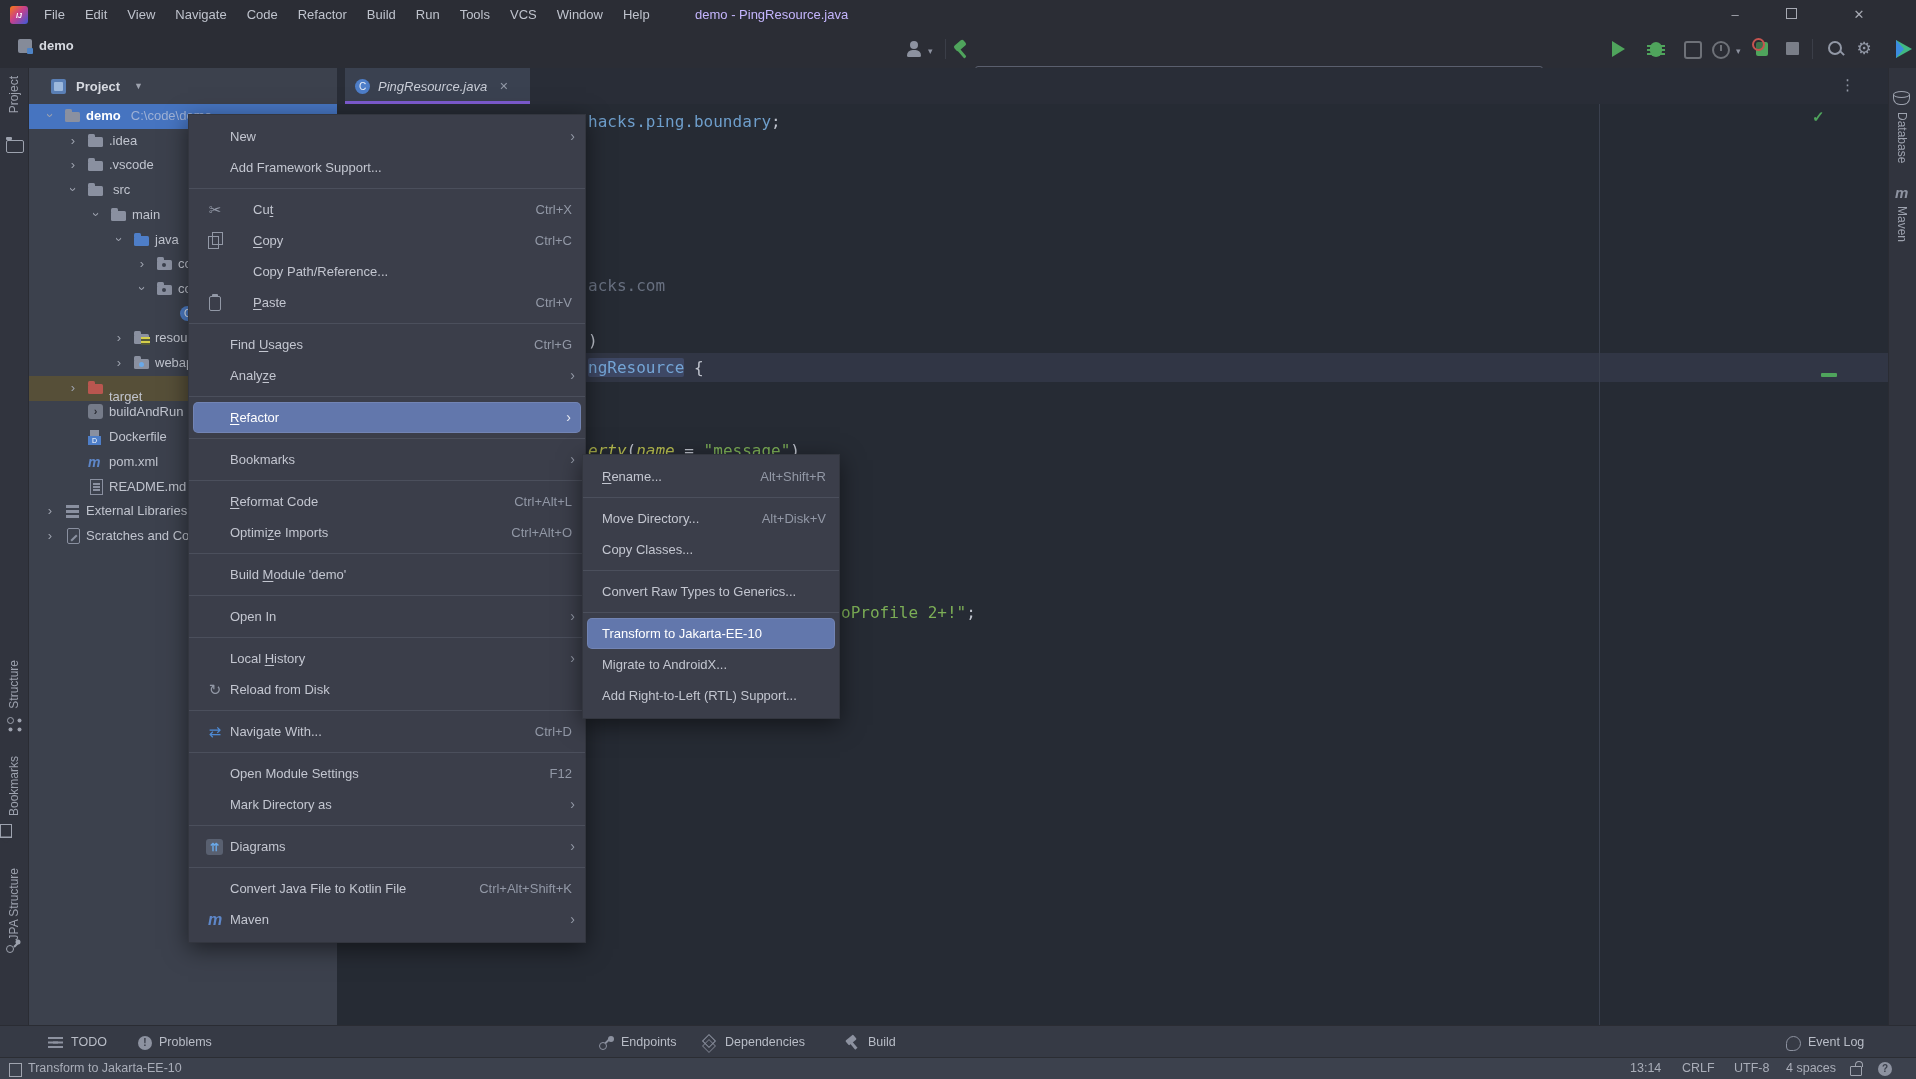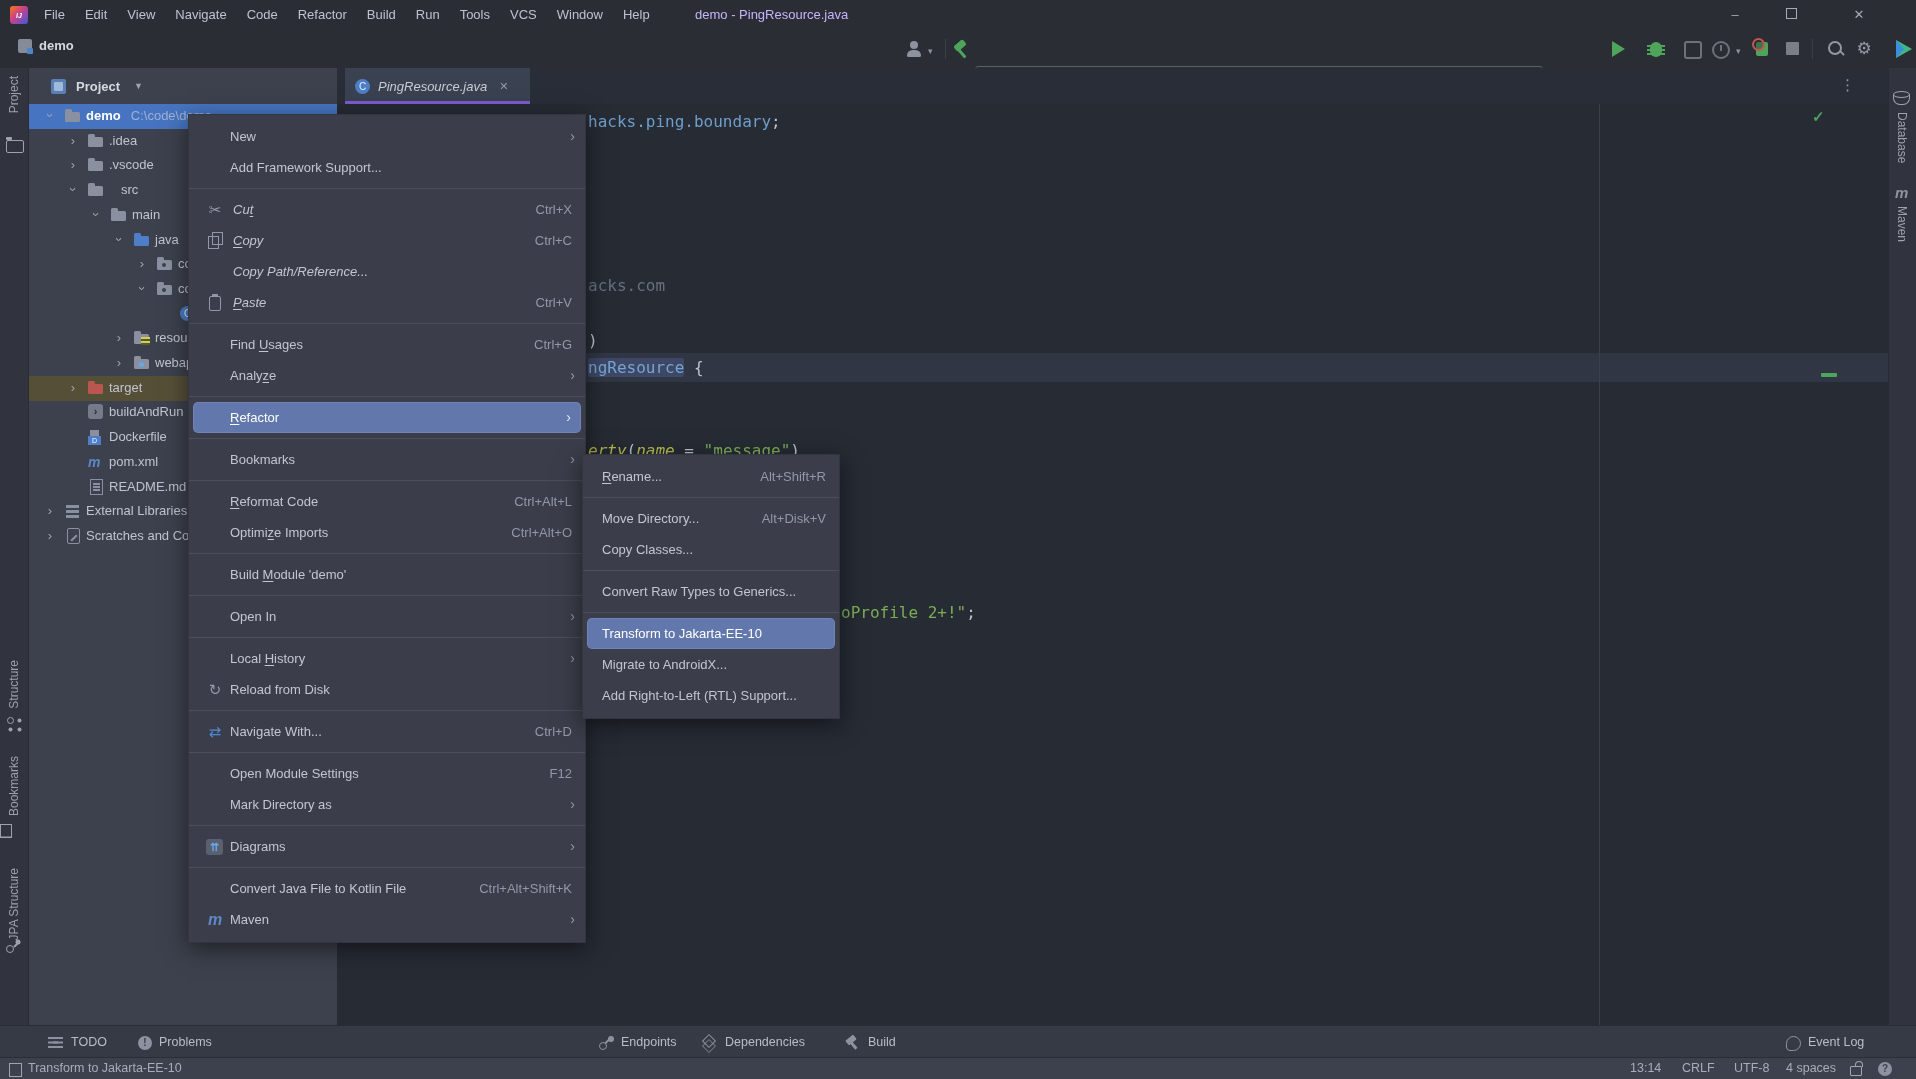--- a/index.html
+++ b/index.html
@@ -125,21 +125,21 @@
   #insp-ok{position:absolute;left:1812px;top:108px;color:#4FA45C;font-weight:bold;font-size:15px;}
   #mark-green{position:absolute;left:1821px;top:373px;width:16px;height:4px;background:#4FA45C;border-radius:1px;}
 
   
   .menu{position:absolute;background:#3B3E4A;box-shadow:0 6px 22px rgba(0,0,0,.5);padding:6px 0 7px 0;z-index:50;border:1px solid #33363F;box-sizing:border-box;}
   #ctx-menu{left:188px;top:114px;width:398px;}
   #sub-menu{left:582px;top:454px;width:258px;z-index:60;}
   .m-row{position:relative;height:31px;display:flex;align-items:center;}
   .m-label{margin-left:41px;white-space:nowrap;color:#C3C6D0;}
   .m-label u{text-decoration:underline;text-underline-offset:2px;}
-  .m-label.ind2{margin-left:44px;font-style:italic;}
+  .m-label.ind2{margin-left:64px;}
   #sub-menu .m-label{margin-left:19px;}
   .m-sc{margin-left:auto;margin-right:13px;color:#9298A6;white-space:nowrap;}
   .m-arr{position:absolute;right:10px;top:7px;color:#9298A6;font-size:14px;}
   .m-sep{height:11px;position:relative;}
   .m-sep::after{content:"";position:absolute;left:0;right:0;top:5px;height:1px;background:#4B4F5C;}
   .m-hl{background:#6277AC;margin:0 4px;border-radius:5px;box-shadow:inset 0 0 0 1px rgba(255,255,255,.10);}
   .m-hl .m-label{color:#FFFFFF;margin-left:37px;}
   #sub-menu .m-hl .m-label{margin-left:15px;}
   .m-hl .m-arr{color:#E8EAF2;}
   .mico{position:absolute;left:16px;top:6px;width:20px;height:19px;color:#9298A6;font-size:15px;text-align:center;line-height:19px;}
@@ -277,21 +277,21 @@
           <span class="tr-label" style="left: 80px;">.idea</span>
         </div>
         <div class="tr-row" style="top: 85px;">
           <span class="tr-arrow" style="left: 38px;">›</span>
           <span class="tico f-base tico-folder" style="left: 59px;"></span>
           <span class="tr-label" style="left: 80px;">.vscode</span>
         </div>
         <div class="tr-row" style="top: 110px;">
           <span class="tr-arrow open" style="left: 38px;">›</span>
           <span class="tico f-base tico-folder" style="left: 59px;"></span>
-          <span class="tr-label" style="left: 92px;">src</span>
+          <span class="tr-label" style="left: 84px;">src</span>
         </div>
         <div class="tr-row" style="top: 135px;">
           <span class="tr-arrow open" style="left: 61px;">›</span>
           <span class="tico f-base tico-folder" style="left: 82px;"></span>
           <span class="tr-label" style="left: 103px;">main</span>
         </div>
         <div class="tr-row" style="top: 160px;">
           <span class="tr-arrow open" style="left: 84px;">›</span>
           <span class="tico f-base tico-folder-blue" style="left: 105px;"></span>
           <span class="tr-label" style="left: 126px;">java</span>
@@ -323,21 +323,21 @@
         <div class="tr-row" style="top: 283px;">
           <span class="tr-arrow" style="left: 84px;">›</span>
           <span class="tico f-base tico-folder-web" style="left: 105px;">
             <span class="dot"></span>
           </span>
           <span class="tr-label" style="left: 126px;">webapp</span>
         </div>
         <div class="tr-row sel-olive" style="top: 308px;">
           <span class="tr-arrow" style="left: 38px;">›</span>
           <span class="tico f-base tico-folder-excluded" style="left: 59px;"></span>
-          <span class="tr-label" style="left: 80px;">target</span>
+          <span class="tr-label" style="left: 80px; margin-top: 9px;">target</span>
         </div>
         <div class="tr-row" style="top: 332px;">
           <span class="tico tico-shell" style="left: 59px;">›</span>
           <span class="tr-label" style="left: 80px;">buildAndRun</span>
         </div>
         <div class="tr-row" style="top: 357px;">
           <span class="tico tico-docker" style="left: 59px;"></span>
           <span class="tr-label" style="left: 80px;">Dockerfile</span>
         </div>
         <div class="tr-row" style="top: 382px;">

